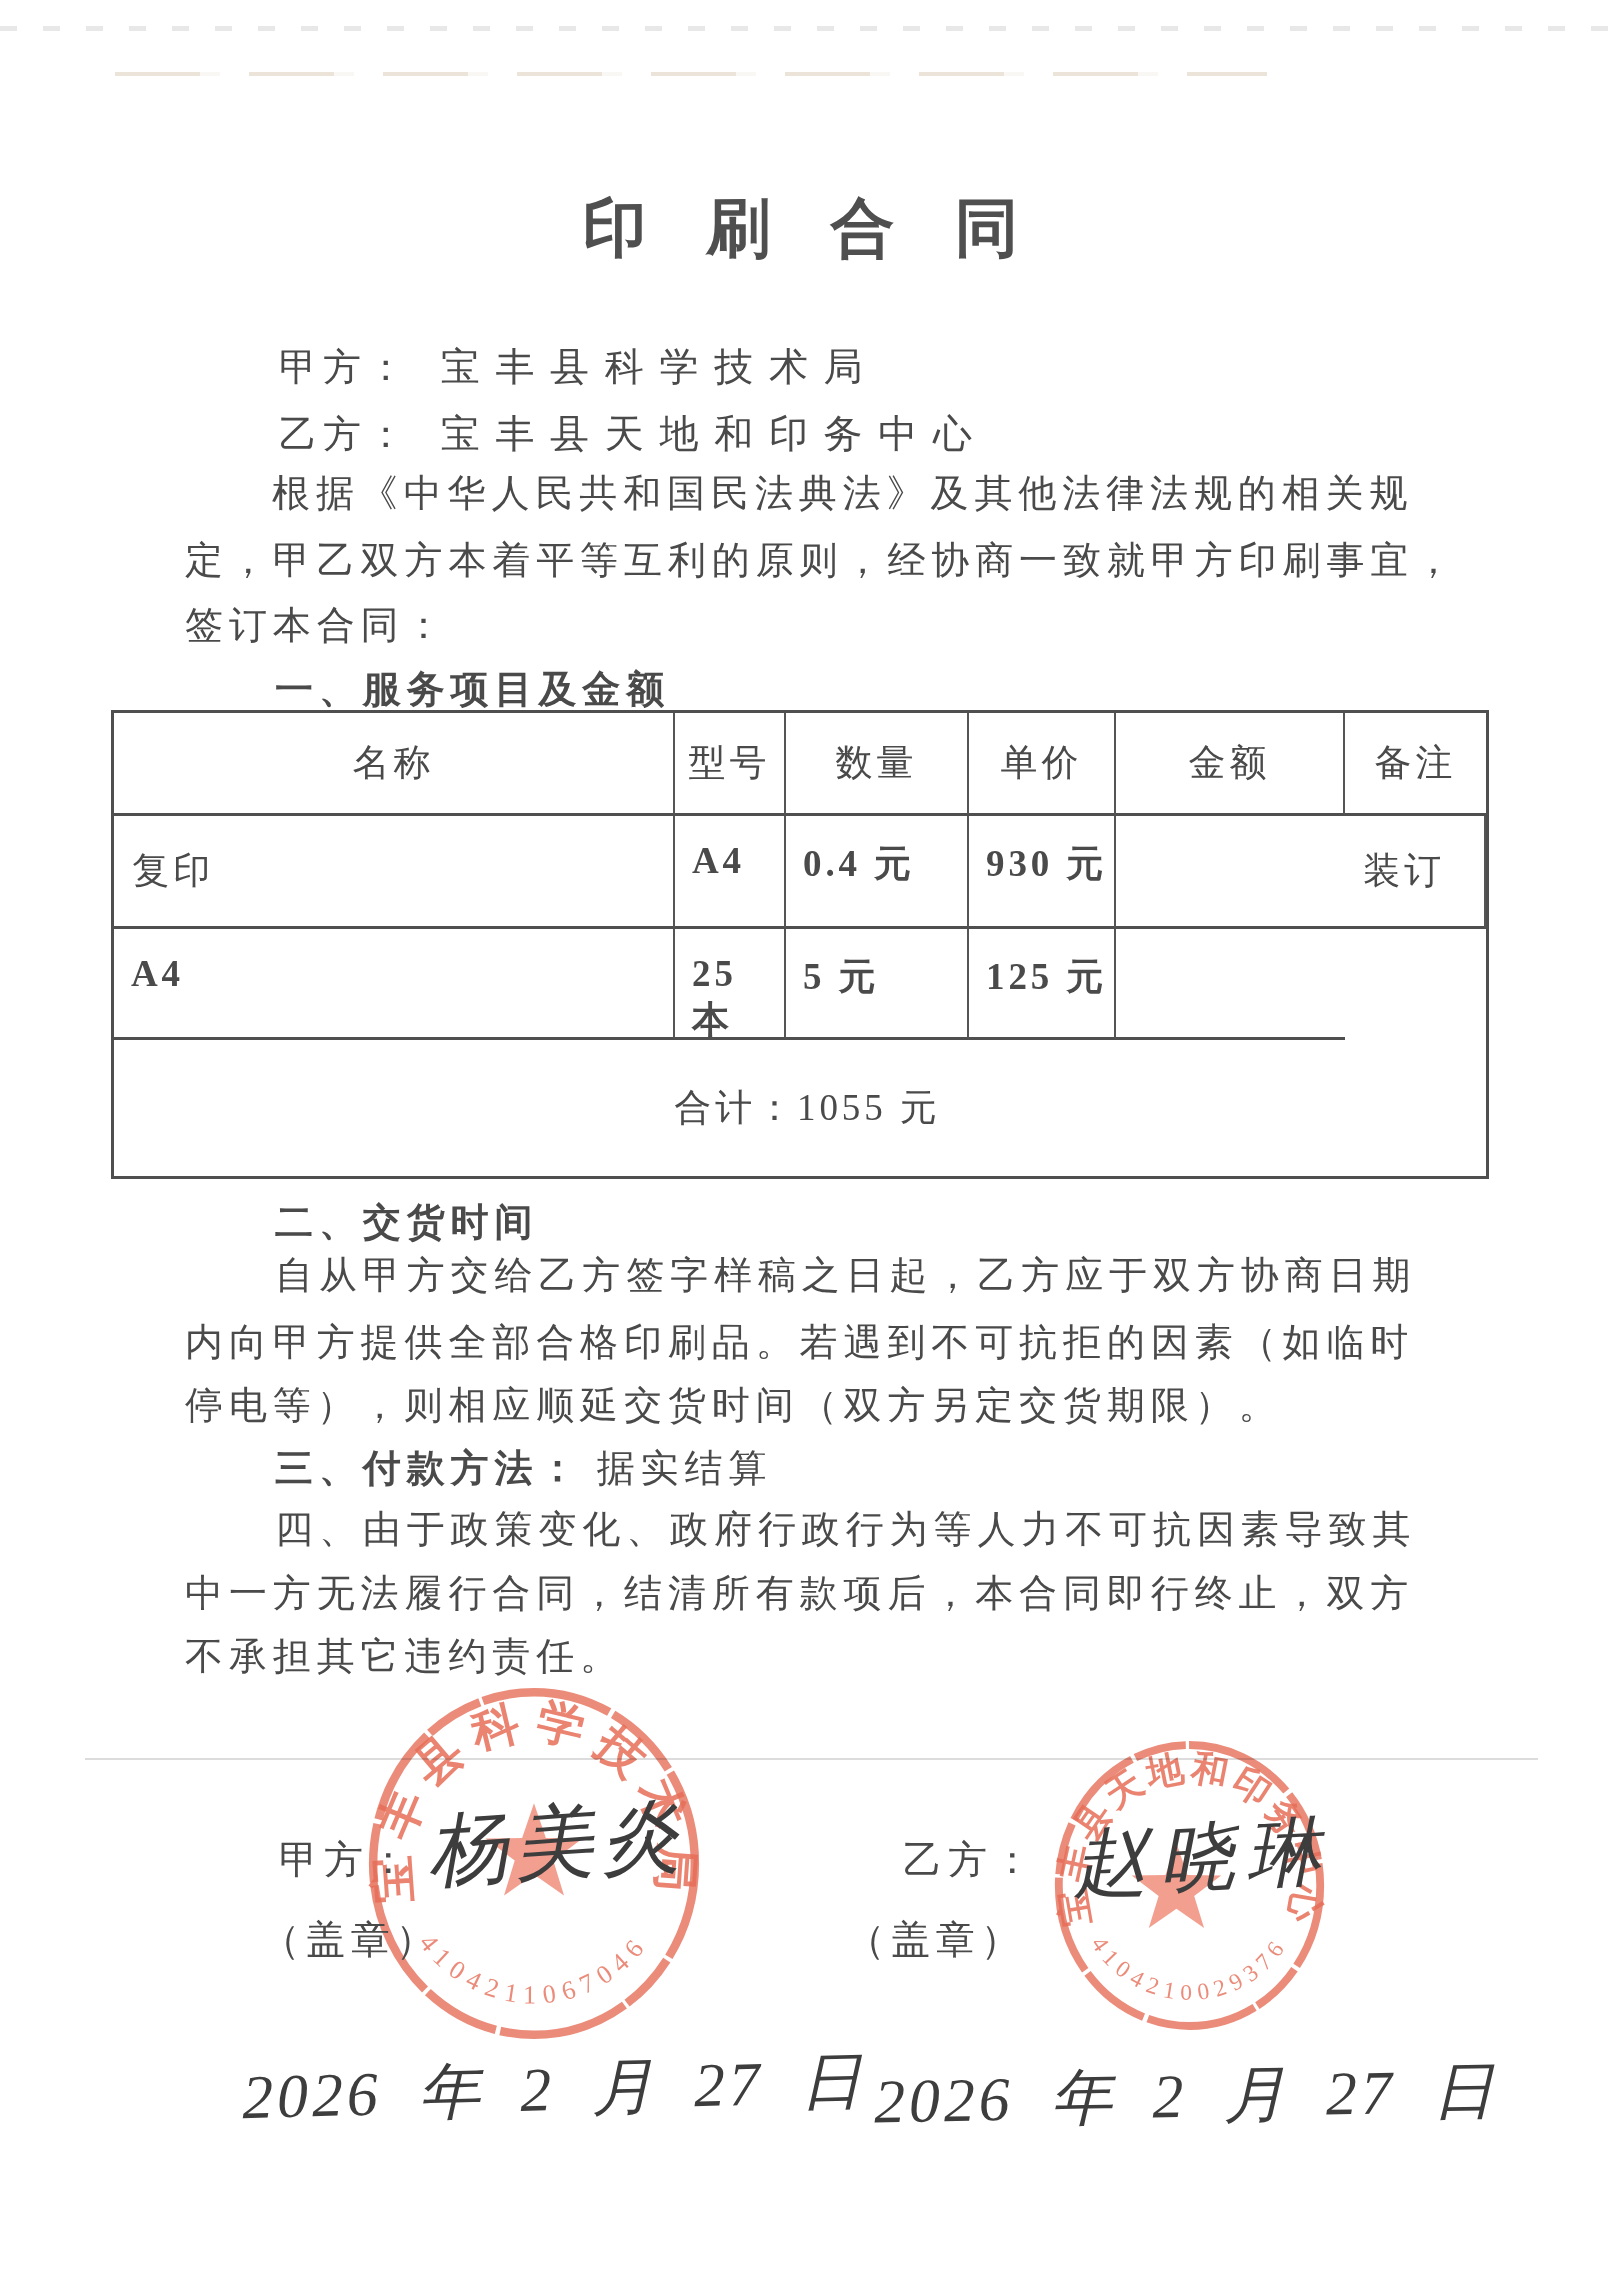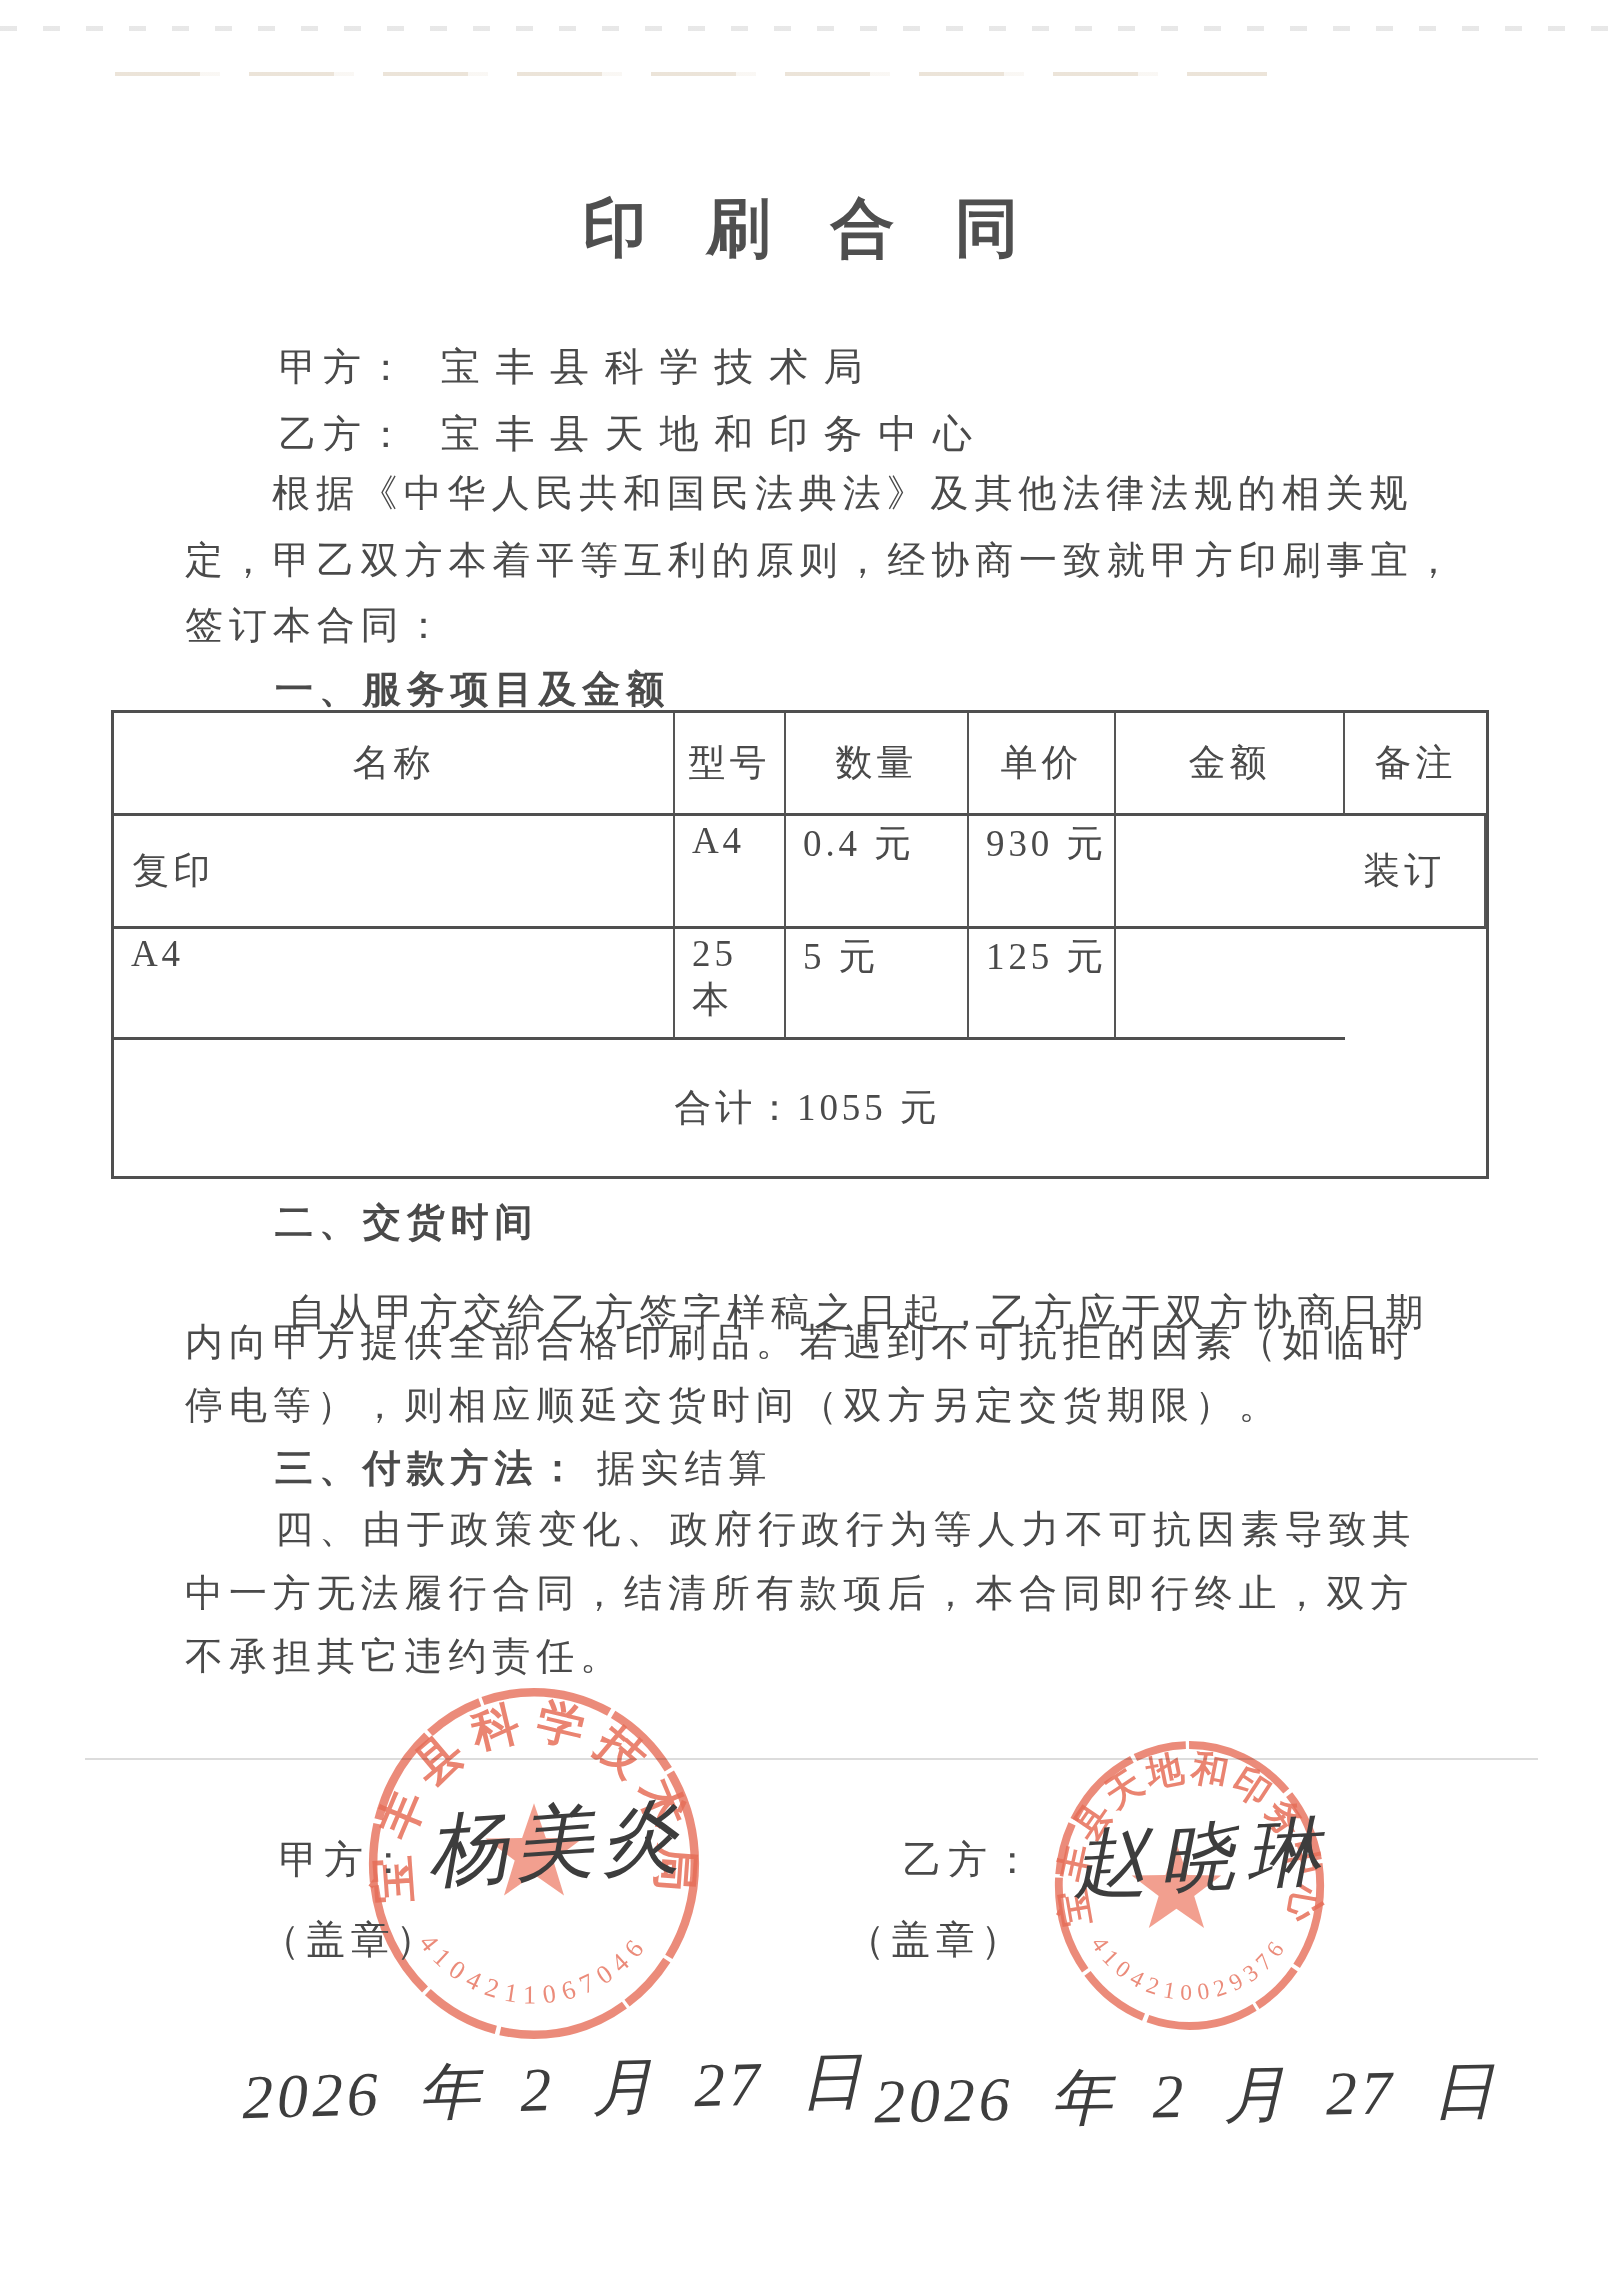--- a/index.html
+++ b/index.html
@@ -20,21 +20,21 @@
     position:absolute; left:111px; top:710px; width:1378px; height:469px;
     display:grid; box-sizing:border-box;
     grid-template-columns:561px 111px 183px 147px 229px auto;
     grid-template-rows:103px 113px 111px auto;
     border:3.9px solid #4f4f4f;
   }
   .cell{box-sizing:border-box; border-right:2px solid #555; border-bottom:3.3px solid #4f4f4f; font-size:37px; letter-spacing:3.9px; color:#4a4a4a;}
   .lastcol{border-right:none;}
   .hc{display:flex; align-items:center; justify-content:center;}
   .nc{display:flex; align-items:center; padding-left:18.3px;}
-  .vc{padding-top:3px; padding-left:17px;}
+  .vc{padding-top:23px; padding-left:17px;font-weight:bold;}
   .tc{grid-column:1 / -1; border-right:none; border-bottom:none; display:flex; align-items:center; justify-content:center;padding-left:15px;}
   
   .stamp{position:absolute; mix-blend-mode:multiply; opacity:.92;}
   .stamp text{font-family:"Liberation Serif","DejaVu Serif",serif;}
   
   .hw{position:absolute; font-style:italic; color:#3d3d3d; white-space:nowrap;}
   .sig-a{left:427px; top:1790px; font-size:80px; letter-spacing:6.5px; transform:rotate(-4deg);}
   .sig-b{left:1072px; top:1808px; font-size:75px; letter-spacing:11.8px; transform:rotate(-3deg);}
   .date-a{left:242px; top:2047px; font-size:62px; letter-spacing:3.9px; word-spacing:17px; transform:rotate(-1.5deg);}
   .date-b{left:874px; top:2054px; font-size:62px; letter-spacing:3.9px; word-spacing:17px; transform:rotate(-1deg);}
@@ -87,21 +87,21 @@
     <div class="cell vc">A4</div>
     <div class="cell vc">25 本</div>
     <div class="cell vc">5 元</div>
     <div class="cell vc">125 元</div>
     <div class="cell vc lastcol"></div>
 
     <div class="cell tc">合计：1055 元</div>
   </div>
 
   <div class="t b" style="left:275px; top:1197px;">二、交货时间</div>
-  <div class="t" style="left:288px; top:1250px;margin-top:37px;">自从甲方交给乙方签字样稿之日起，乙方应于双方协商日期</div>
+  <div class="t" style="left:275px; top:1250px;">自从甲方交给乙方签字样稿之日起，乙方应于双方协商日期</div>
   <div class="t" style="left:185px; top:1317px;">内向甲方提供全部合格印刷品。若遇到不可抗拒的因素（如临时</div>
   <div class="t" style="left:185px; top:1380px;">停电等），则相应顺延交货时间（双方另定交货期限）。</div>
 
   <div class="t" style="left:275px; top:1443px;">
     <span class="b">三、付款方法：</span><span class="gap"></span><span>据实结算</span>
   </div>
 
   <div class="t" style="left:275px; top:1504px;">四、由于政策变化、政府行政行为等人力不可抗因素导致其</div>
   <div class="t" style="left:185px; top:1568px;">中一方无法履行合同，结清所有款项后，本合同即行终止，双方</div>
   <div class="t" style="left:185px; top:1631px;">不承担其它违约责任。</div>

